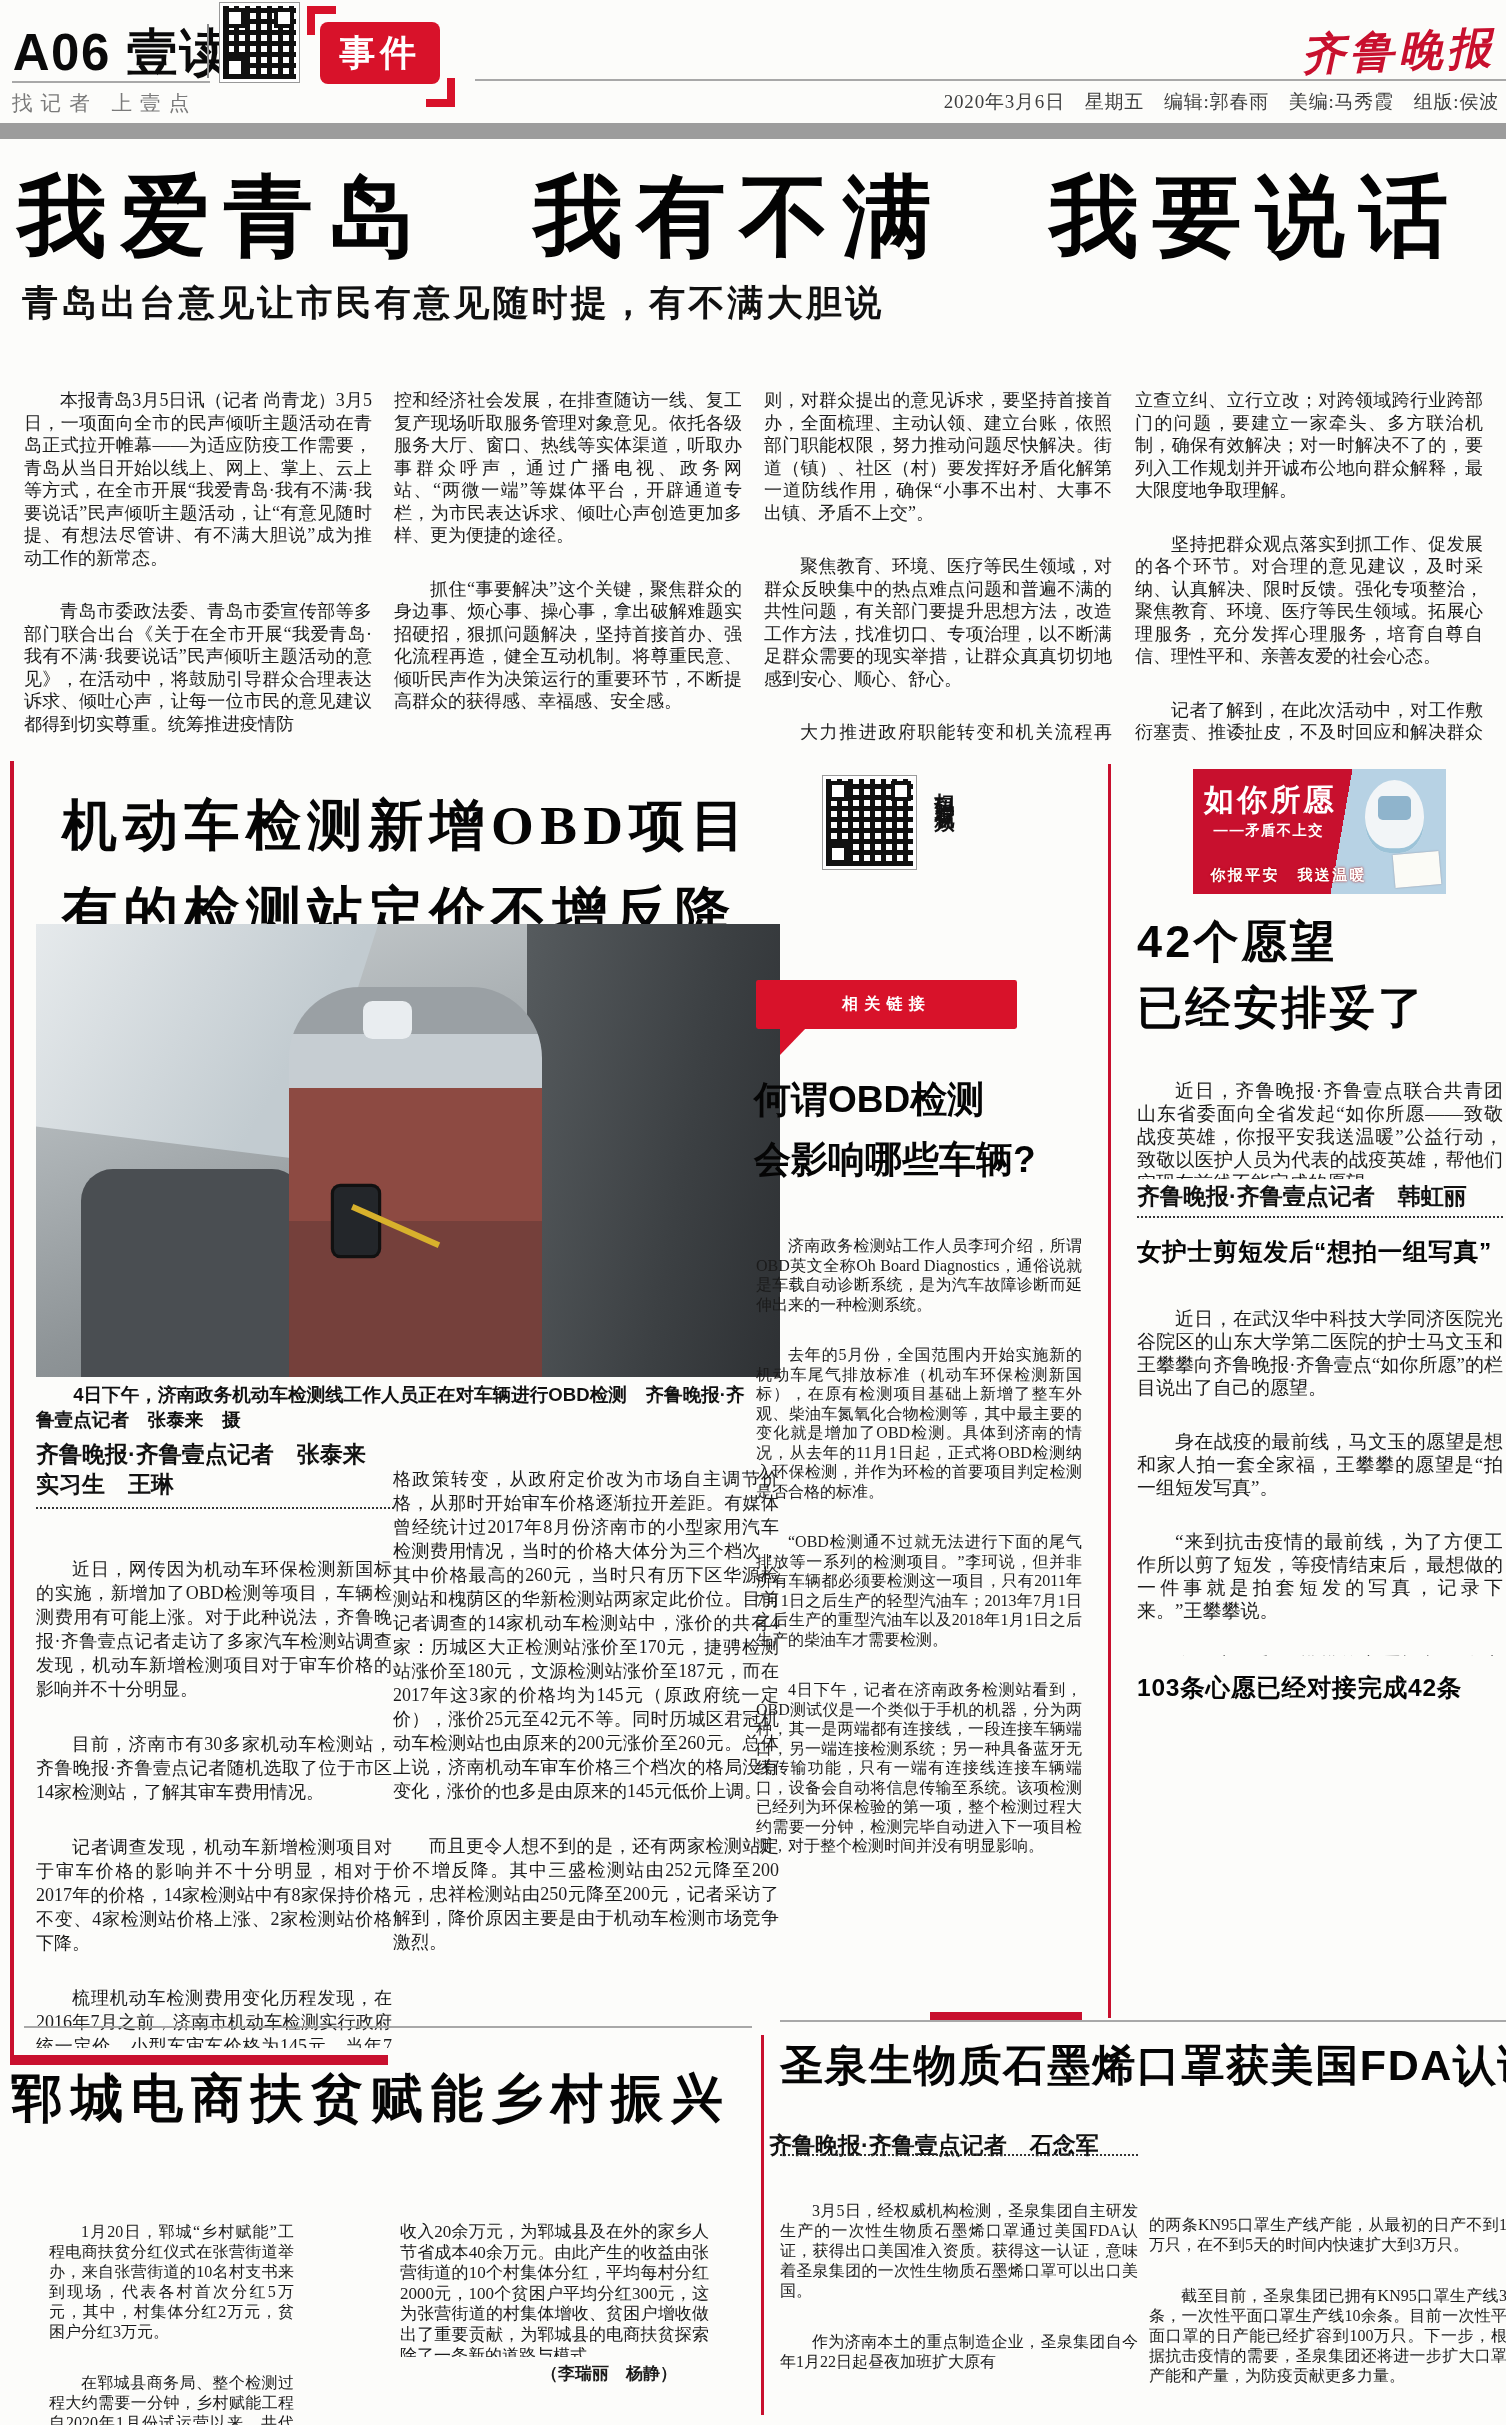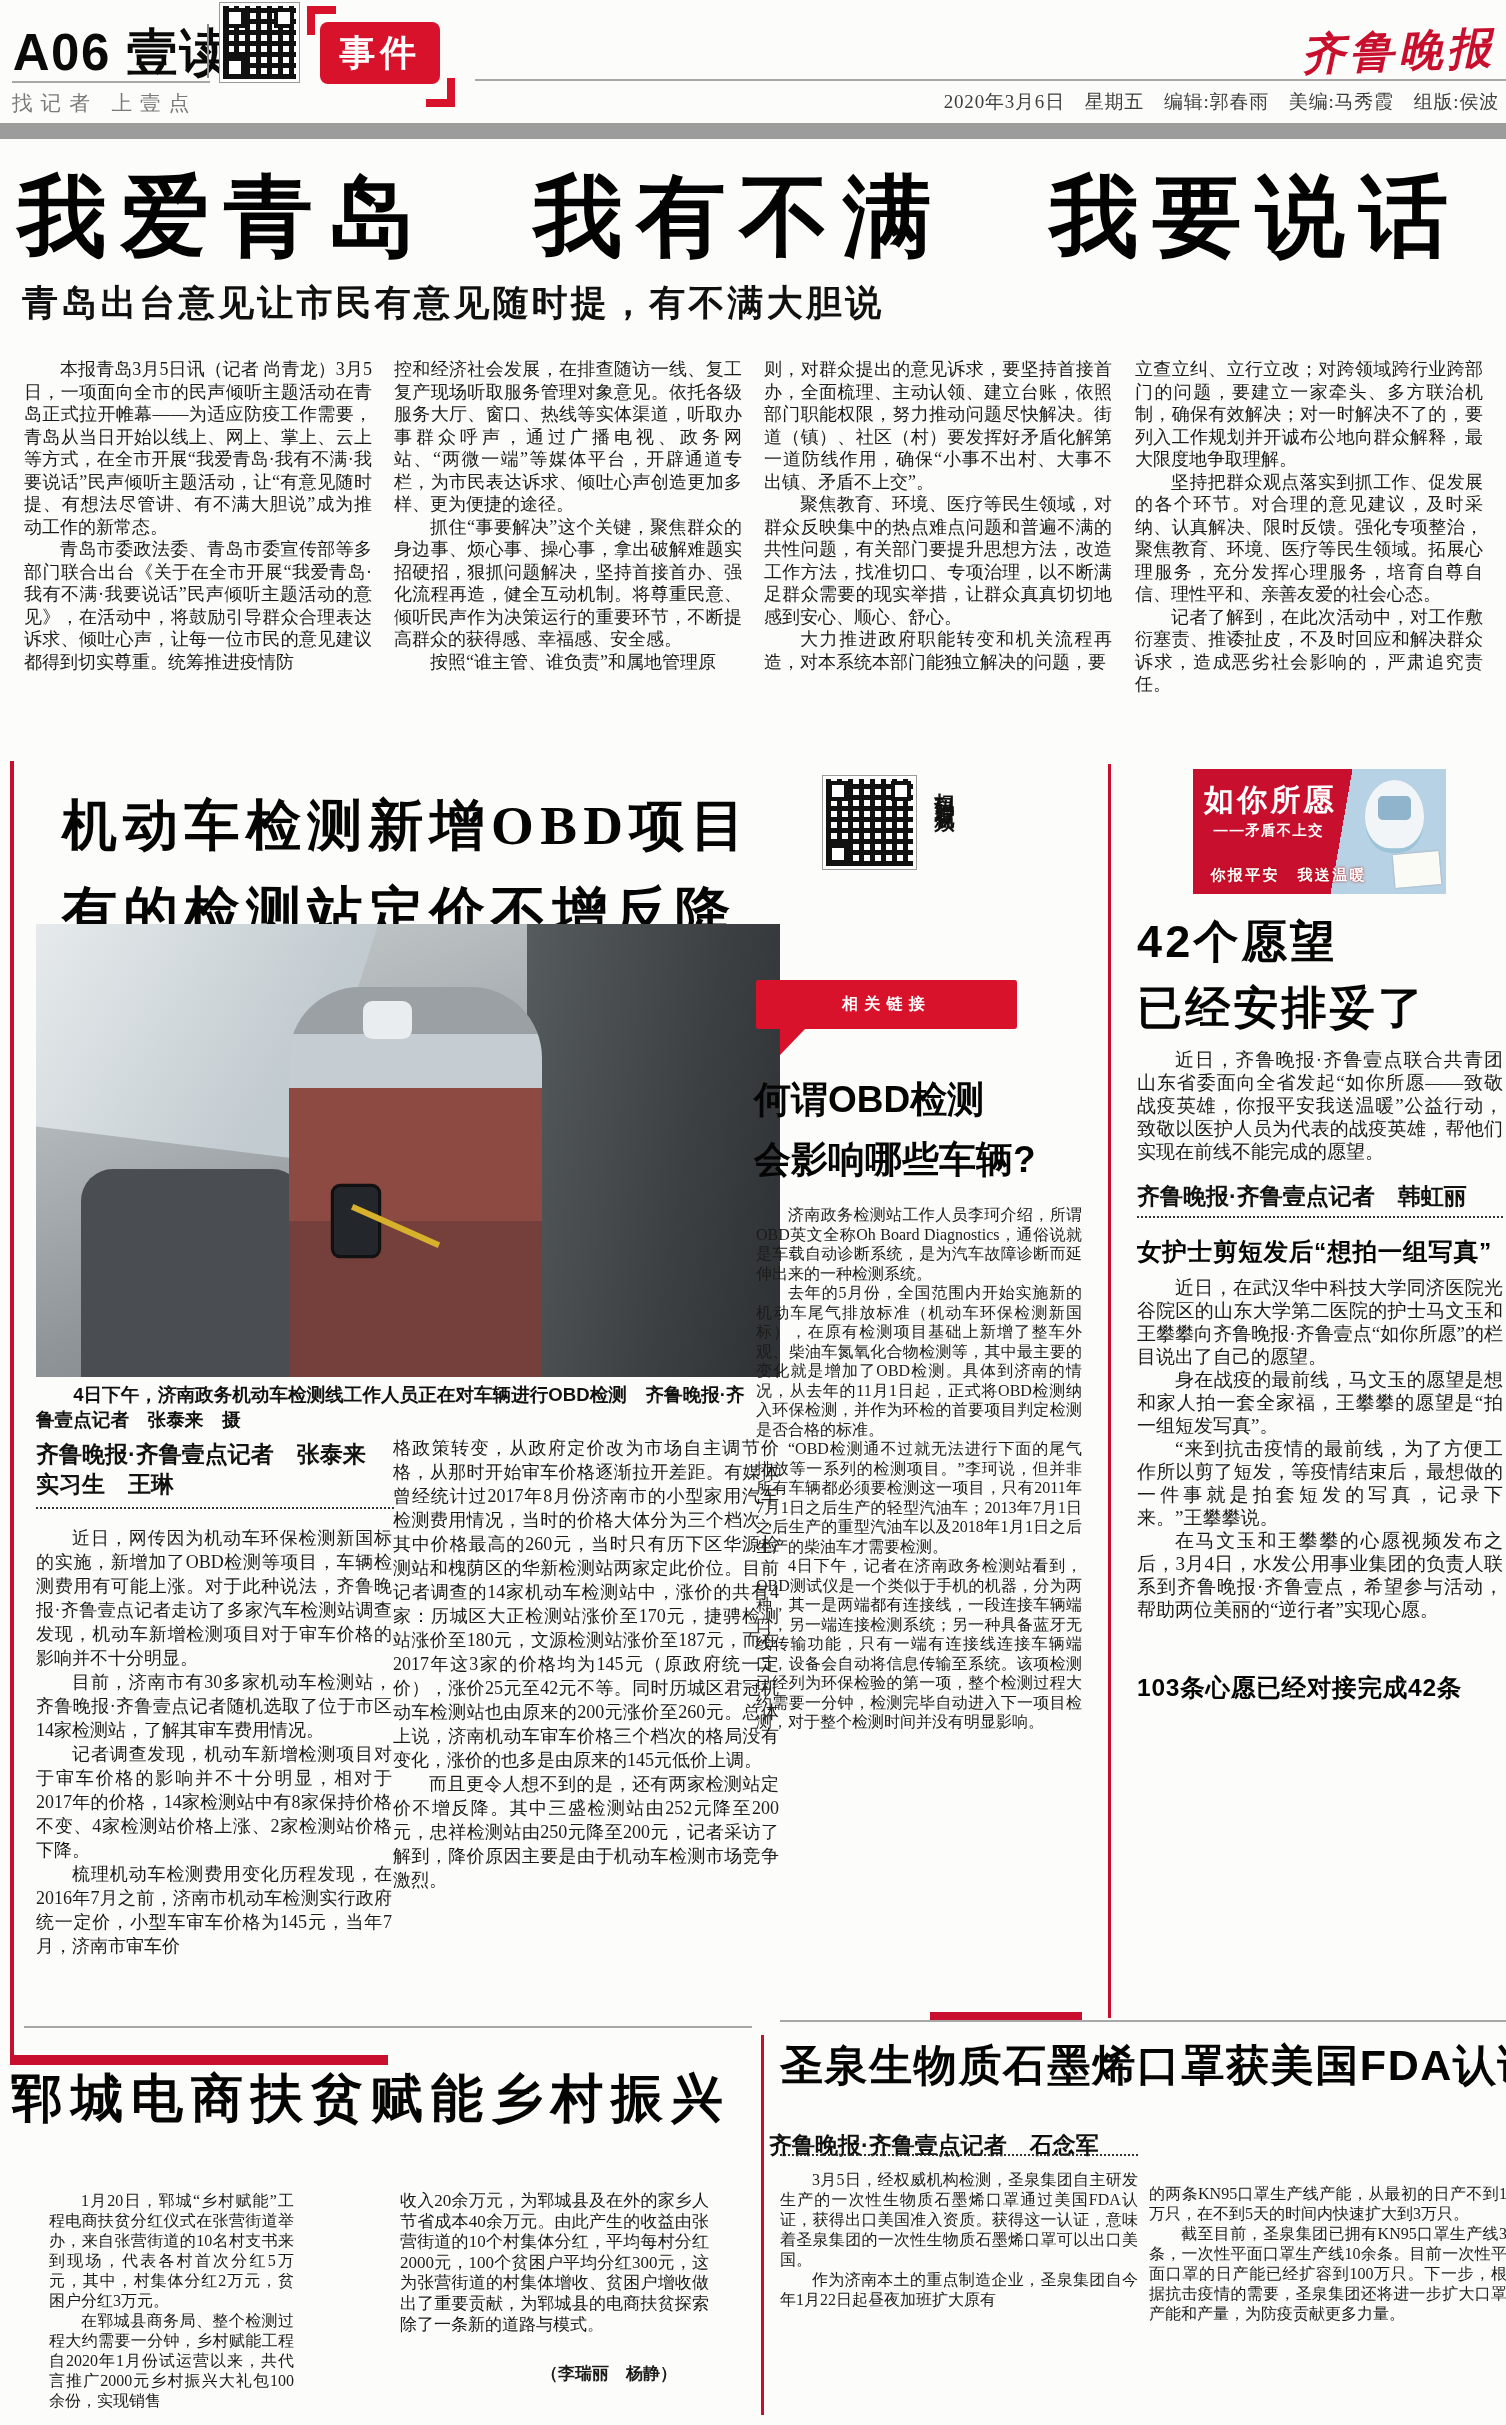--- a/index.html
+++ b/index.html
@@ -7,21 +7,21 @@
   .page {
     position:relative; width:1507px; height:2426px; margin:0 auto;
     background:#fcfcfa; overflow:hidden; color:#1b1b1b;
     font-family:"Liberation Serif","DejaVu Serif",serif;
   }
   .abs { position:absolute; }
   .sans { font-family:"Liberation Sans","DejaVu Sans",sans-serif; }
   .b { font-weight:bold; }
   .bg-red { background:#c8102e; }
   .rule { background:#a8a8a8; }
-  .just p { text-align:justify; text-indent:2em; }
+  .just p { text-align:justify; text-indent:2em;margin-top:31px; }
   .cont p:first-child { text-indent:0; }
   .clip { overflow:hidden; }
   .dotted { border-bottom:2.4px dotted #333; }
 
   
   .pageno { font-size:51px; letter-spacing:1.6px; color:#0a0a0a; }
   .slogan { font-size:20.6px; color:#7a7a7a; letter-spacing:8px; }
   .dateline { font-size:19px; color:#3c3c3c; letter-spacing:0.8px; }
   .logo { font-size:44px; color:#c8102e; letter-spacing:4.7px; transform:rotate(-2deg); font-style:italic; }
   .badge { background:#d8122a; color:#fff; font-size:36px; letter-spacing:4.7px;

